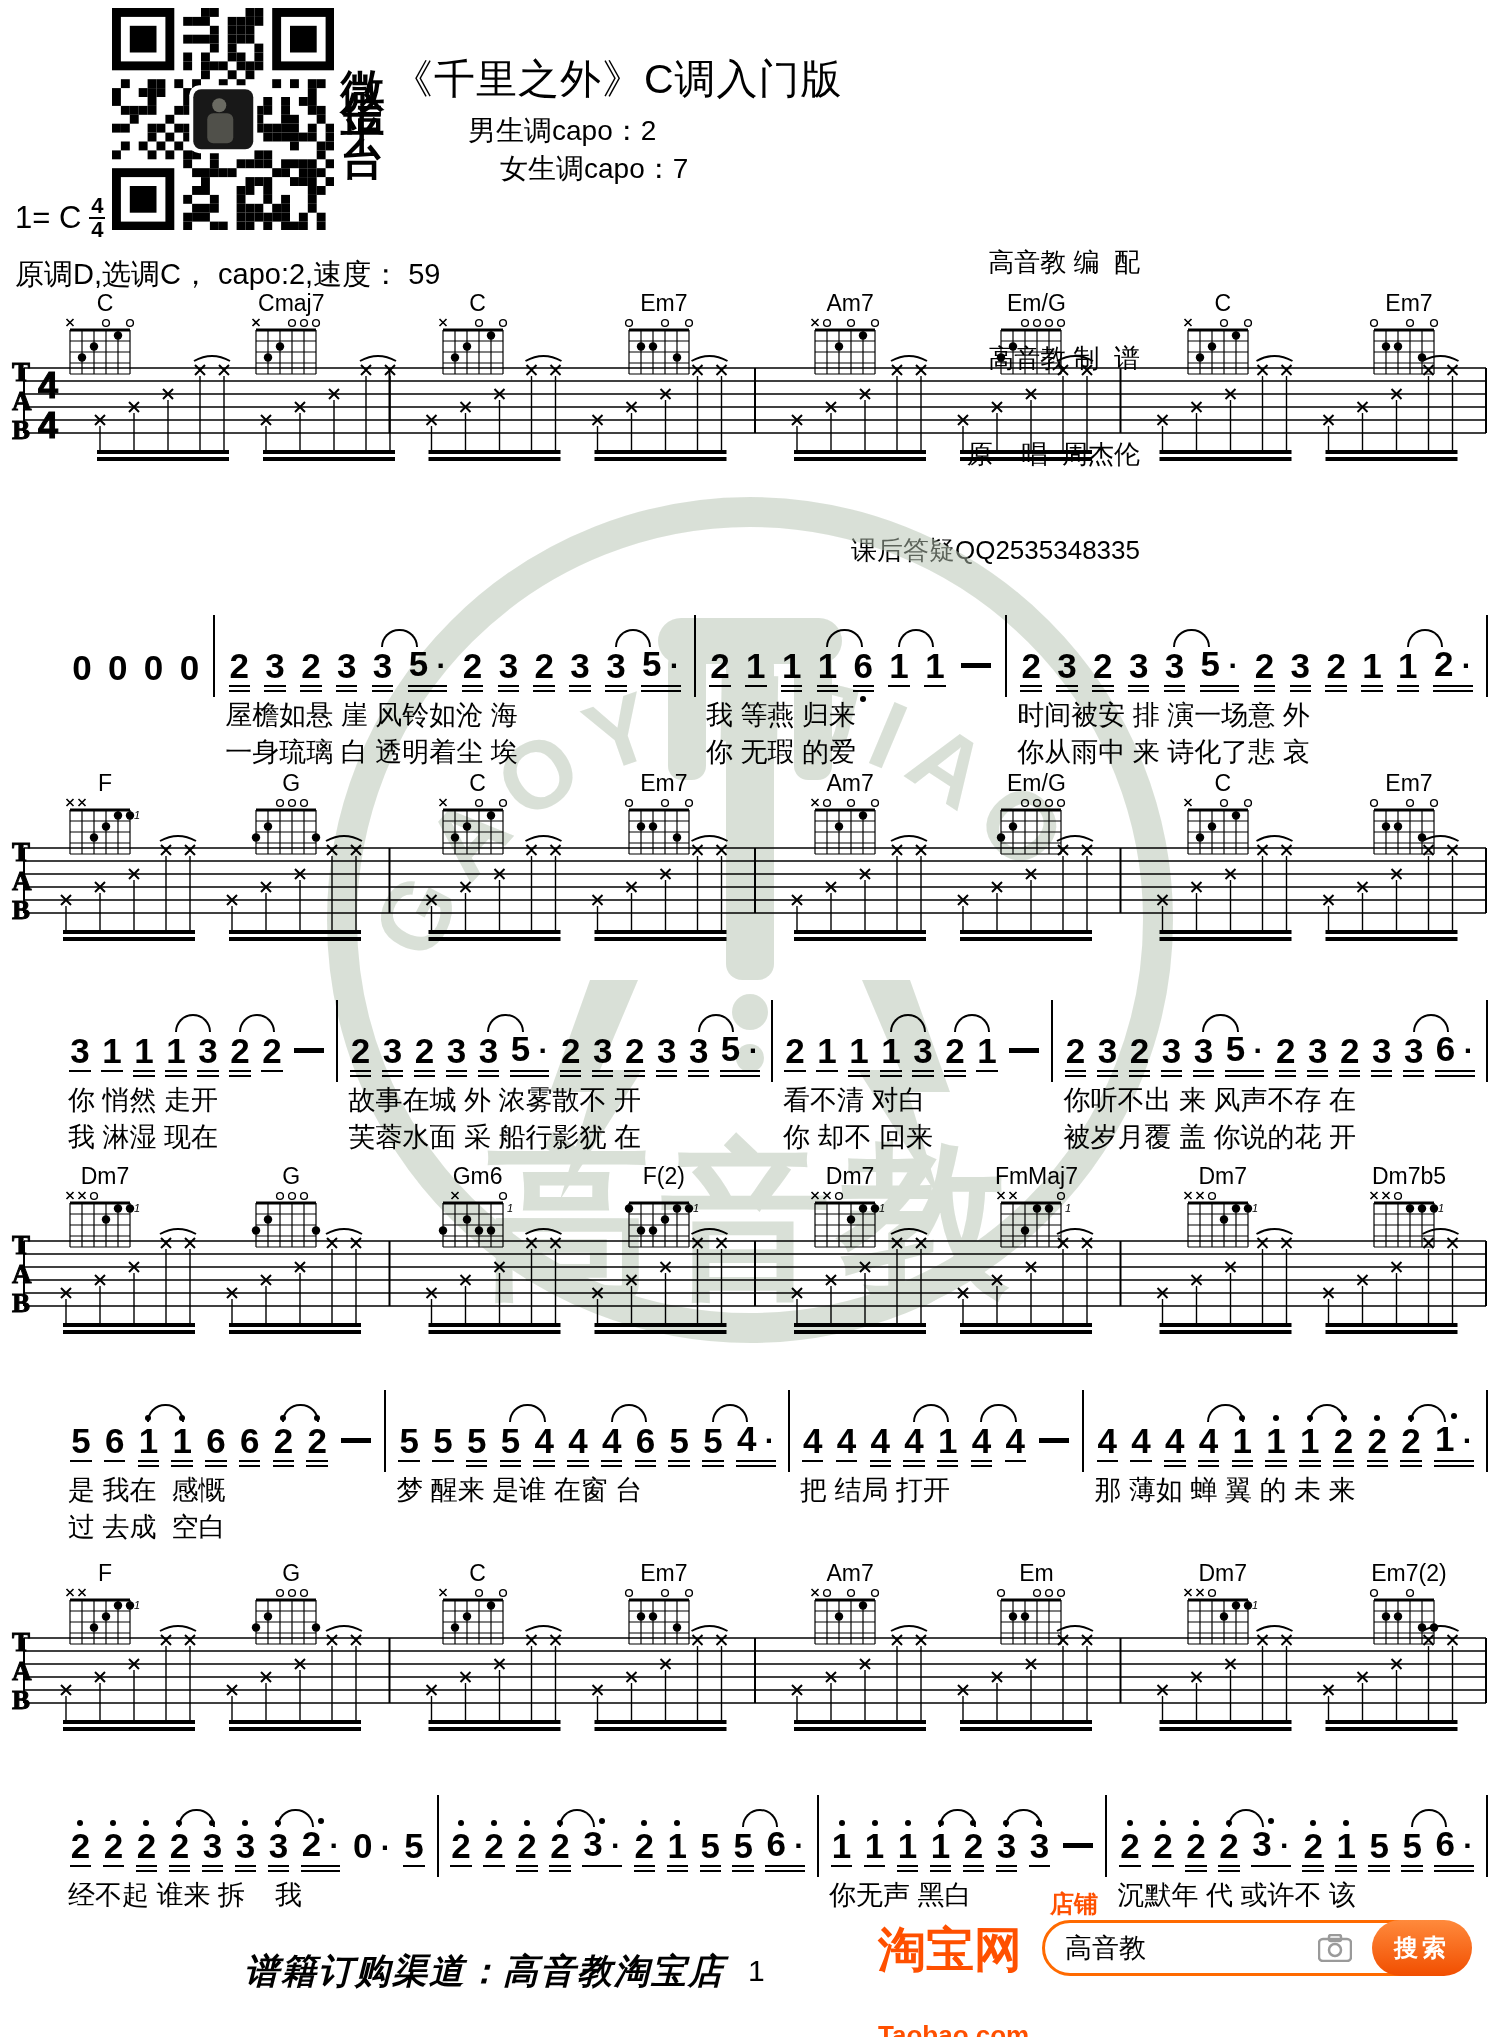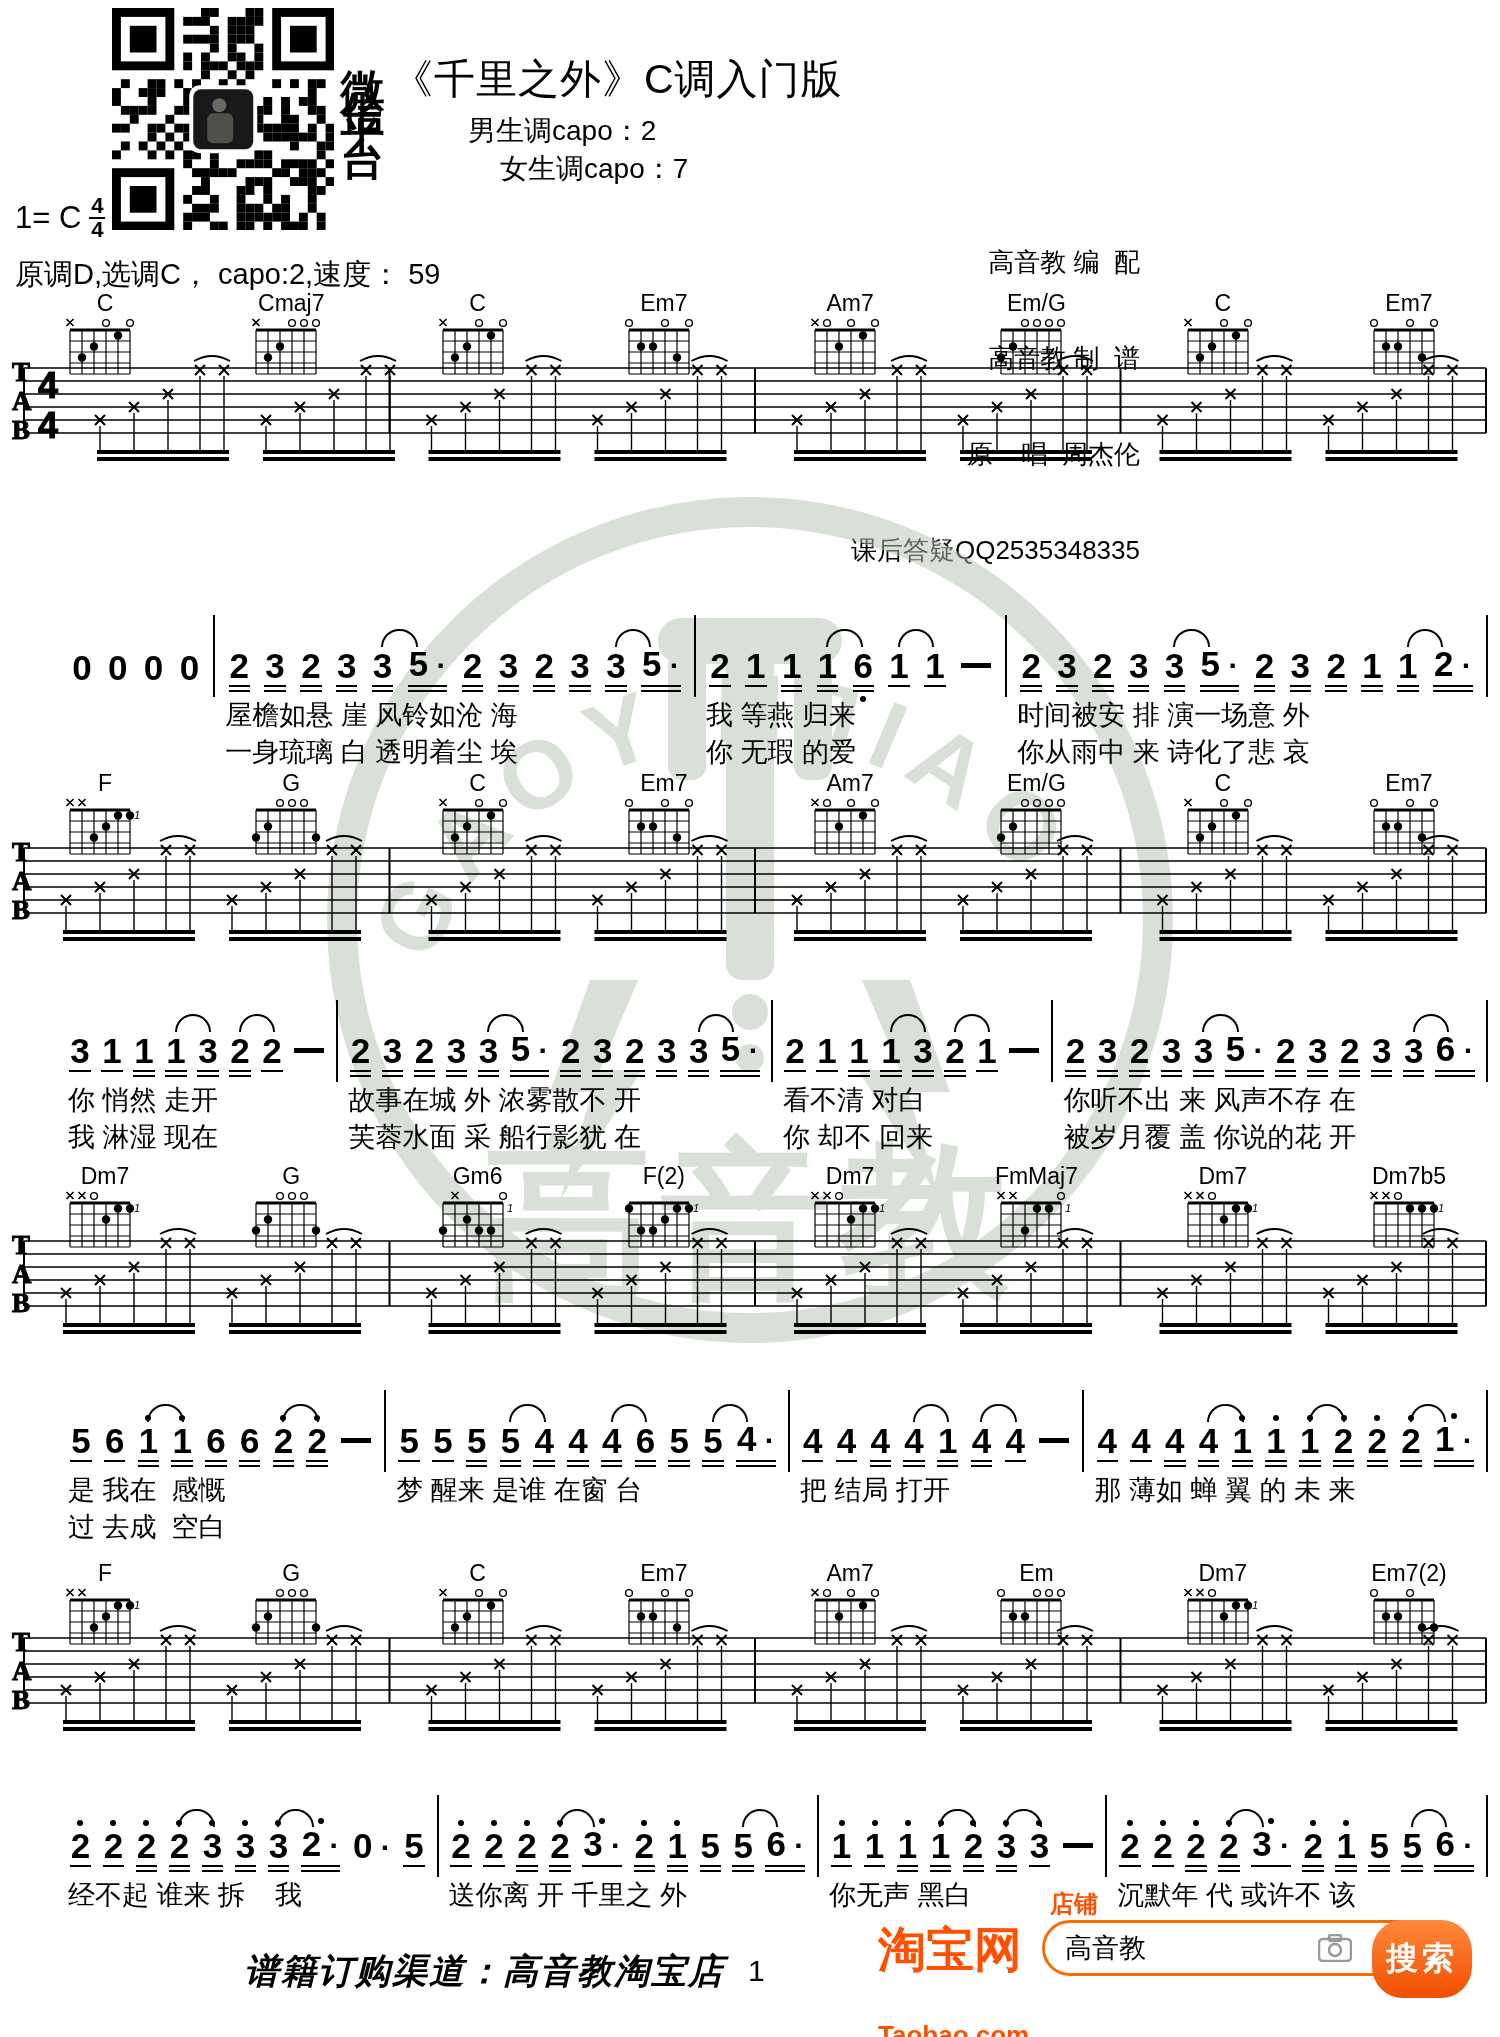--- a/index.html
+++ b/index.html
@@ -46,22 +46,22 @@
   .order-text{position:absolute;left:244px;top:1948px;font-size:35px;font-weight:700;font-style:italic;letter-spacing:2px;}
   .page-num{position:absolute;left:748px;top:1954px;font-size:30px;}
   .taobao{position:absolute;left:872px;top:1880px;width:610px;height:150px;}
   .tb-logo{position:absolute;left:6px;top:38px;font-size:48px;font-weight:800;}
   .tb-domain{position:absolute;left:6px;top:92px;font-size:26px;font-weight:700;margin-top:48px;}
   .tb-shop{position:absolute;left:178px;top:8px;font-size:24px;font-weight:700;}
   .tb-search{position:absolute;left:170px;top:40px;width:430px;height:62px;}
   .tb-pill{position:absolute;left:0;top:0;width:420px;height:56px;background:#fff;border:3px solid #ff6a00;border-radius:31px;display:flex;align-items:center;padding:0 110px 0 18px;box-sizing:border-box;}
   .tb-pill input{border:none;outline:none;font-size:27px;width:200px;font-family:"Liberation Sans",sans-serif;background:transparent;}
   .tb-cam{position:absolute;right:120px;top:14px;}
-  .tb-btn{position:absolute;right:0;top:0;width:100px;height:78px;border-radius:31px;background:linear-gradient(#ff8a3c,#f14e00);
-          color:#fff;font-size:32px;font-weight:700;display:flex;align-items:center;justify-content:center;border:none;letter-spacing:4px;}
+  .tb-btn{position:absolute;right:0;top:0;width:100px;height:56px;border-radius:31px;background:linear-gradient(#ff8a3c,#f14e00);
+          color:#fff;font-size:24px;font-weight:700;display:flex;align-items:center;justify-content:center;border:none;letter-spacing:4px;}
   .tabletter{font-family:"Liberation Serif",serif;font-size:27px;font-weight:700;}
   .timesig{font-size:36px;font-weight:800;}
 </style>
 </head>
 <body>
 
 <div class="page">
 
   <svg class="qr" id="qr-code" width="222" height="222">
       <g fill="#000">
@@ -1731,21 +1731,20 @@
               <span class="tok u1"><span class="uw"><span class="glyph">2</span></span><span class="hd"></span></span>
               <span class="tok u2"><span class="uw"><span class="glyph">2</span></span><span class="hd"></span></span>
               <span class="tok u2 arc"><span class="uw"><span class="glyph">2</span></span><span class="hd"></span></span>
               <span class="tok u1"><span class="uw"><span class="glyph">3</span><span class="aug"> ·</span></span><span class="hd"></span></span>
               <span class="tok u2"><span class="uw"><span class="glyph">2</span></span><span class="hd"></span></span>
               <span class="tok u2"><span class="uw"><span class="glyph">1</span></span><span class="hd"></span></span>
               <span class="tok u2"><span class="uw"><span class="glyph">5</span></span></span>
               <span class="tok u2 arc"><span class="uw"><span class="glyph">5</span></span></span>
               <span class="tok u2"><span class="uw"><span class="glyph">6</span><span class="aug"> ·</span></span></span>
             </div>
-            <div class="lyr">送你离 开 千里之 外</div>
           </div>
           <div class="bar" style="flex-grow: 8;">
             <div class="bar-notes">
               <span class="tok u1"><span class="uw"><span class="glyph">1</span></span><span class="hd"></span></span>
               <span class="tok u1"><span class="uw"><span class="glyph">1</span></span><span class="hd"></span></span>
               <span class="tok u2"><span class="uw"><span class="glyph">1</span></span><span class="hd"></span></span>
               <span class="tok u2 arc"><span class="uw"><span class="glyph">1</span></span><span class="hd"></span></span>
               <span class="tok u2"><span class="uw"><span class="glyph">2</span></span><span class="hd"></span></span>
               <span class="tok u2 arc"><span class="uw"><span class="glyph">3</span></span><span class="hd"></span></span>
               <span class="tok u1"><span class="uw"><span class="glyph">3</span></span><span class="hd"></span></span>

